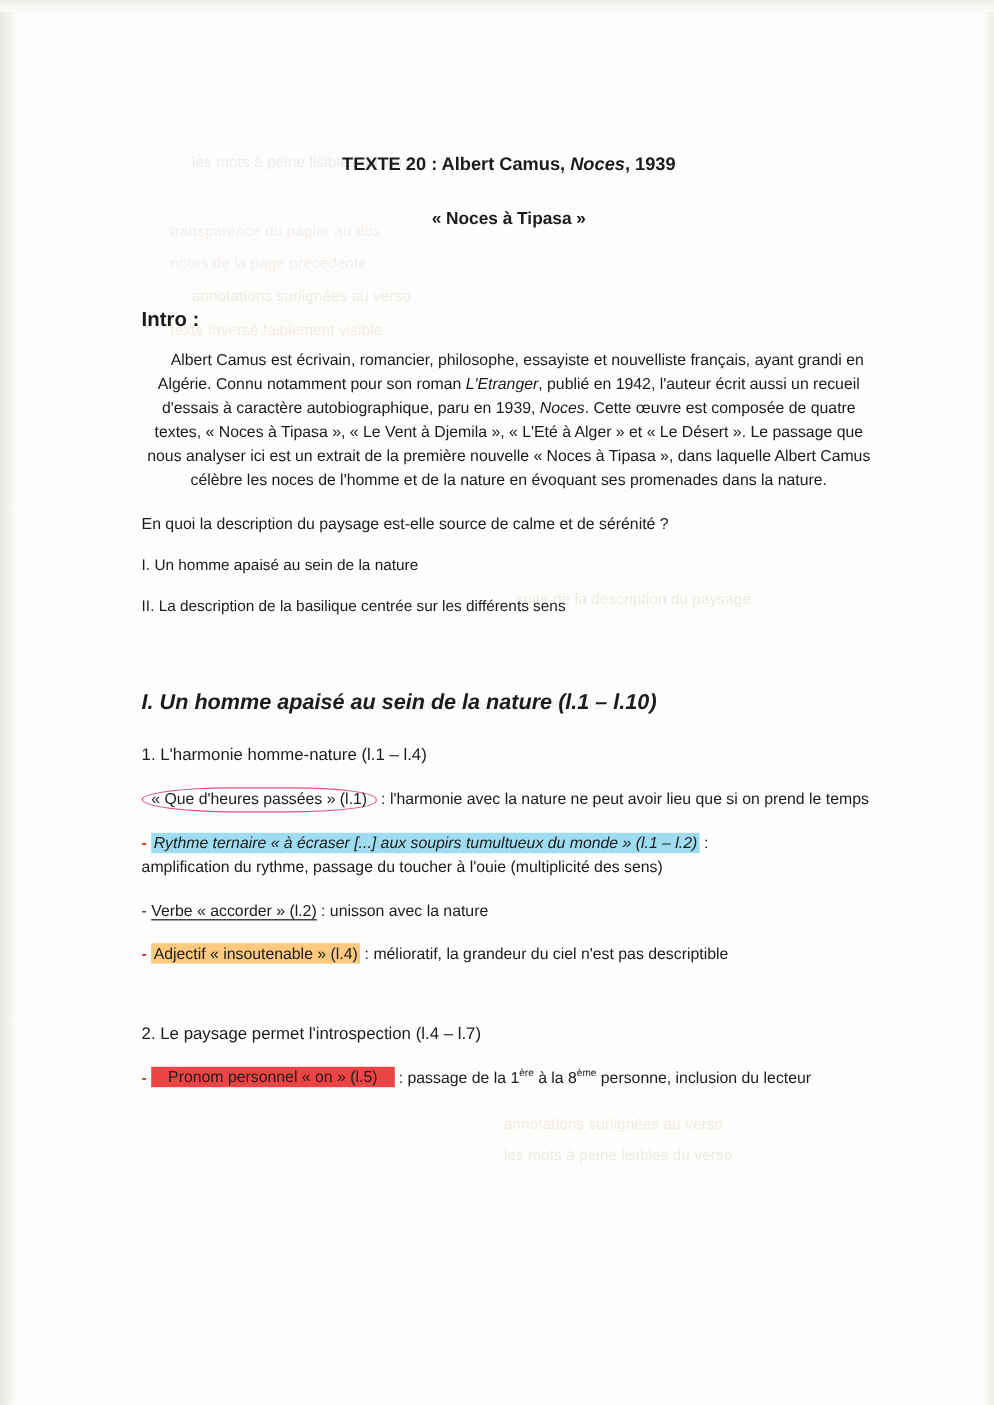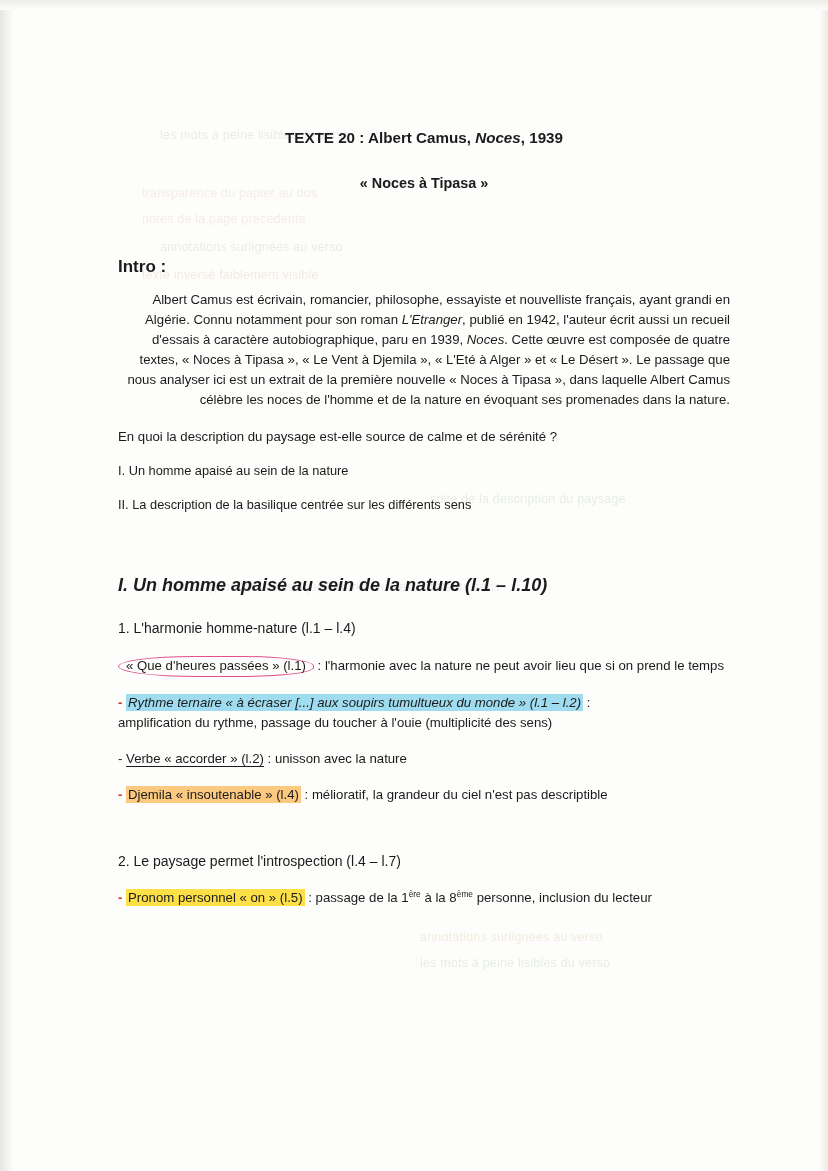--- a/index.html
+++ b/index.html
@@ -78,21 +78,21 @@
     margin-top: 24px;
   }
   .intro-label {
     font-weight: bold;
     font-size: 17px;
     margin-top: 59px;
   }
   .intro-para {
     margin-top: 10px;
     text-indent: 14px;
-    text-align: right;
+    text-align: center;
   }
   .question {
     margin-top: 17px;
   }
   .axis {
     margin-top: 14px;
     font-size: 12.8px;
   }
   .part-title {
     font-weight: bold;
@@ -123,22 +123,22 @@
     font-style: italic;
     -webkit-box-decoration-break: clone;
   }
   .hl-orange {
     background: #fbc97f;
     padding: 1px 2px;
     box-decoration-break: clone;
     -webkit-box-decoration-break: clone;
   }
   .hl-yellow {
-    background: #fde047;
-    padding: 1px 2px;
+    background: #ef4444;
+    padding: 1px 14px;
     box-decoration-break: clone;
     -webkit-box-decoration-break: clone;
   }
   .circle-pink {
     border: 1.6px solid #e0518b;
     border-radius: 48% 45% 47% 50% / 60% 58% 55% 62%;
     padding: 1px 7px 2px 7px;
     display: inline-block;
     line-height: 1.25;
   }
@@ -204,21 +204,21 @@
     </div>
 
     <div class="note">
       <span class="dash-plain">-</span>
       <span class="underline">Verbe « accorder » (l.2)</span><span> : </span><span>unisson avec la nature</span>
     </div>
 
 
     <div class="note">
       <span class="dash-red">-</span>
-      <span class="hl-orange">Djemila « insoutenable » (l.4)</span><span> : </span><span>mélioratif, la grandeur du ciel n'est pas descriptible</span>
+      <span class="hl-orange">Adjectif « insoutenable » (l.4)</span><span> : </span><span>mélioratif, la grandeur du ciel n'est pas descriptible</span>
     </div>
 
     <div class="sub-title-2">2. Le paysage permet l'introspection (l.4 – l.7)</div>
 
     <div class="note">
       <span class="dash-red">-</span>
       <span class="hl-yellow">Pronom personnel « on » (l.5)</span><span> : </span><span>passage de la 1</span><sup>ère</sup><span> à la 8</span><sup>ème</sup><span> personne, inclusion du lecteur</span>
     </div>
 
   </div>

